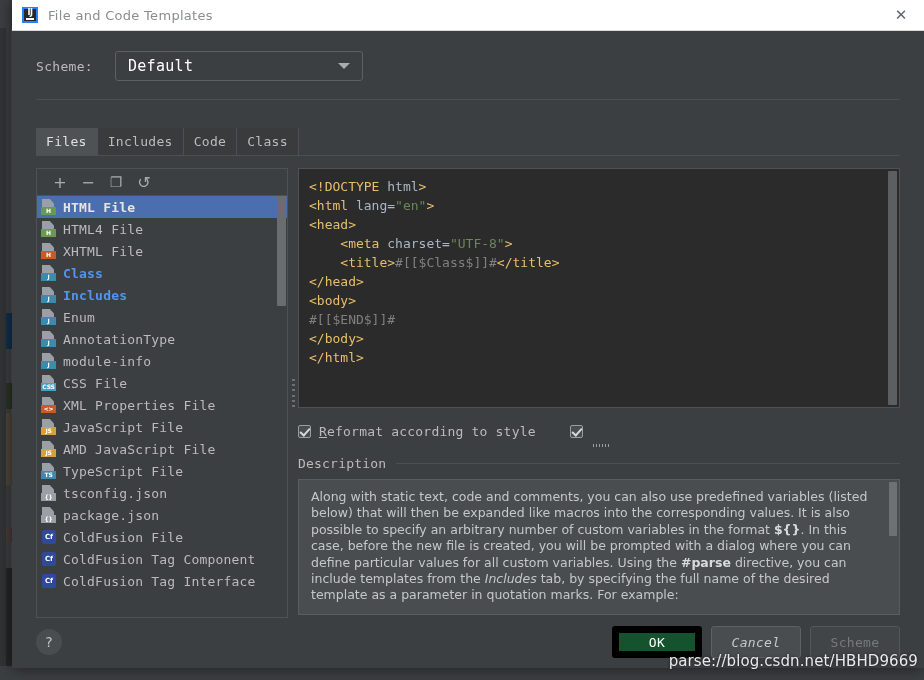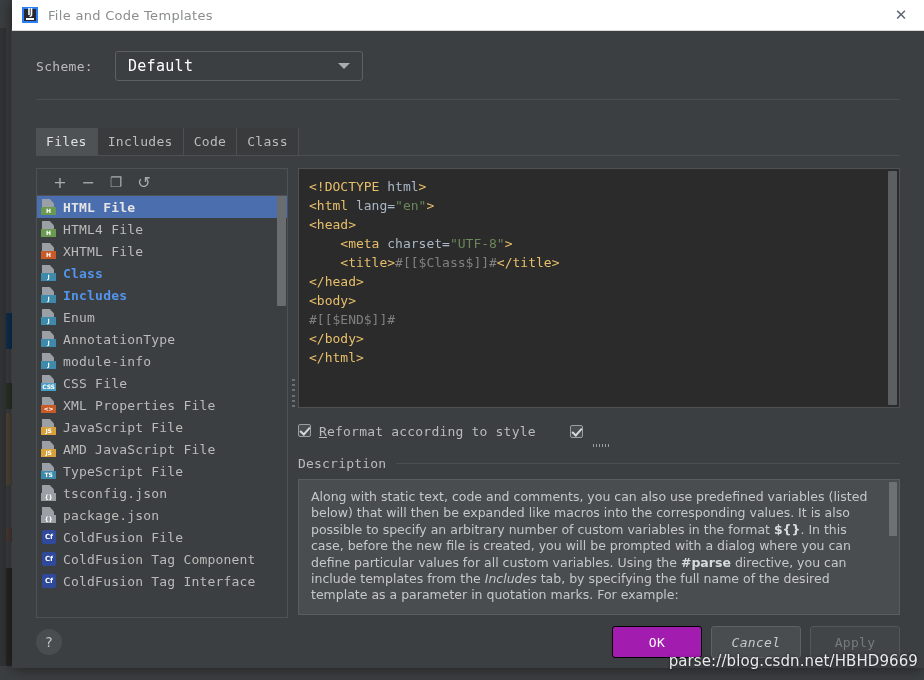--- a/index.html
+++ b/index.html
@@ -156,21 +156,21 @@
     line-height: 19px; padding: 8px 10px; white-space: pre; color: #a9b7c6;
   }
   .t-tag { color: #e8bf6a; }
   .t-str { color: #6a8759; }
   .t-gray { color: #808080; }
   #editor-scrollbar { position: absolute; right: 2px; top: 2px; width: 9px; bottom: 2px; }
   #editor-thumb { position: absolute; top: 0; width: 9px; height: 100%; background: #5c5f61; border-radius: 1px; }
 
   
   #check-row { display: flex; align-items: center; height: 34px; margin-top: 6px; }
-  .chk-group { display: flex; cursor: pointer; position: relative; }
+  .chk-group { display: flex; align-items: center; cursor: pointer; position: relative; }
   .chk-box {
     width: 13px; height: 13px; border: 1px solid #9b9ea0; border-radius: 2px;
     background: #4a4d4f; position: relative; margin-right: 8px; flex: none;
   }
   .chk-box.checked::after {
     content: ""; position: absolute; left: 3px; top: 0px; width: 4px; height: 8px;
     border: solid #d6d9db; border-width: 0 2px 2px 0; transform: rotate(42deg);
   }
   .chk-label { font-size: 13px; color: #bbbbbb; letter-spacing: .2px; }
   .chk-label u { text-decoration: underline; }
@@ -207,21 +207,21 @@
     color: #c0c3c5; font-size: 14px; font-family: "DejaVu Sans", sans-serif;
     cursor: pointer;
   }
   #btn-group { margin-left: auto; display: flex; gap: 9px; align-items: center; }
   .dlg-btn {
     min-width: 90px; height: 32px; padding: 0 16px;
     font-family: "DejaVu Sans Mono", monospace; font-size: 13px;
     border-radius: 3px; display: flex; align-items: center; justify-content: center;
     cursor: pointer; letter-spacing: .3px;
   }
-  .dlg-btn.primary { background: #a21caf; color: #ffffff; border: 1px solid #000000; text-align: right; }
+  .dlg-btn.primary { background: #14532d; color: #ffffff; border: 7px solid #000000; text-align: right; }
   .dlg-btn.normal { background: #4a4d4f; color: #c6c9cb; border: 1px solid #5e6163; font-style: italic; }
   .dlg-btn.disabled { background: #424547; color: #777a7c; border: 1px solid #545759; cursor: default; }
 
   #watermark {
     position: absolute; right: 6px; bottom: 4px;
     font-family: "DejaVu Sans", sans-serif; font-size: 15px;
     color: #e8eaec; letter-spacing: .1px;
     text-shadow: 0 0 3px rgba(0,0,0,.6);
   }
 </style>
@@ -484,18 +484,18 @@
 
       </div>
     </div>
   </div>
 
   <div id="footer">
     <div id="help-btn">?</div>
     <div id="btn-group">
       <div class="dlg-btn primary">OK</div>
       <div class="dlg-btn normal">Cancel</div>
-      <div class="dlg-btn disabled">Apply</div>
+      <div class="dlg-btn disabled">Scheme</div>
     </div>
     <div id="watermark">parse://blog.csdn.net/HBHD9669</div>
   </div>
 
 </div>
 
 </body></html>

